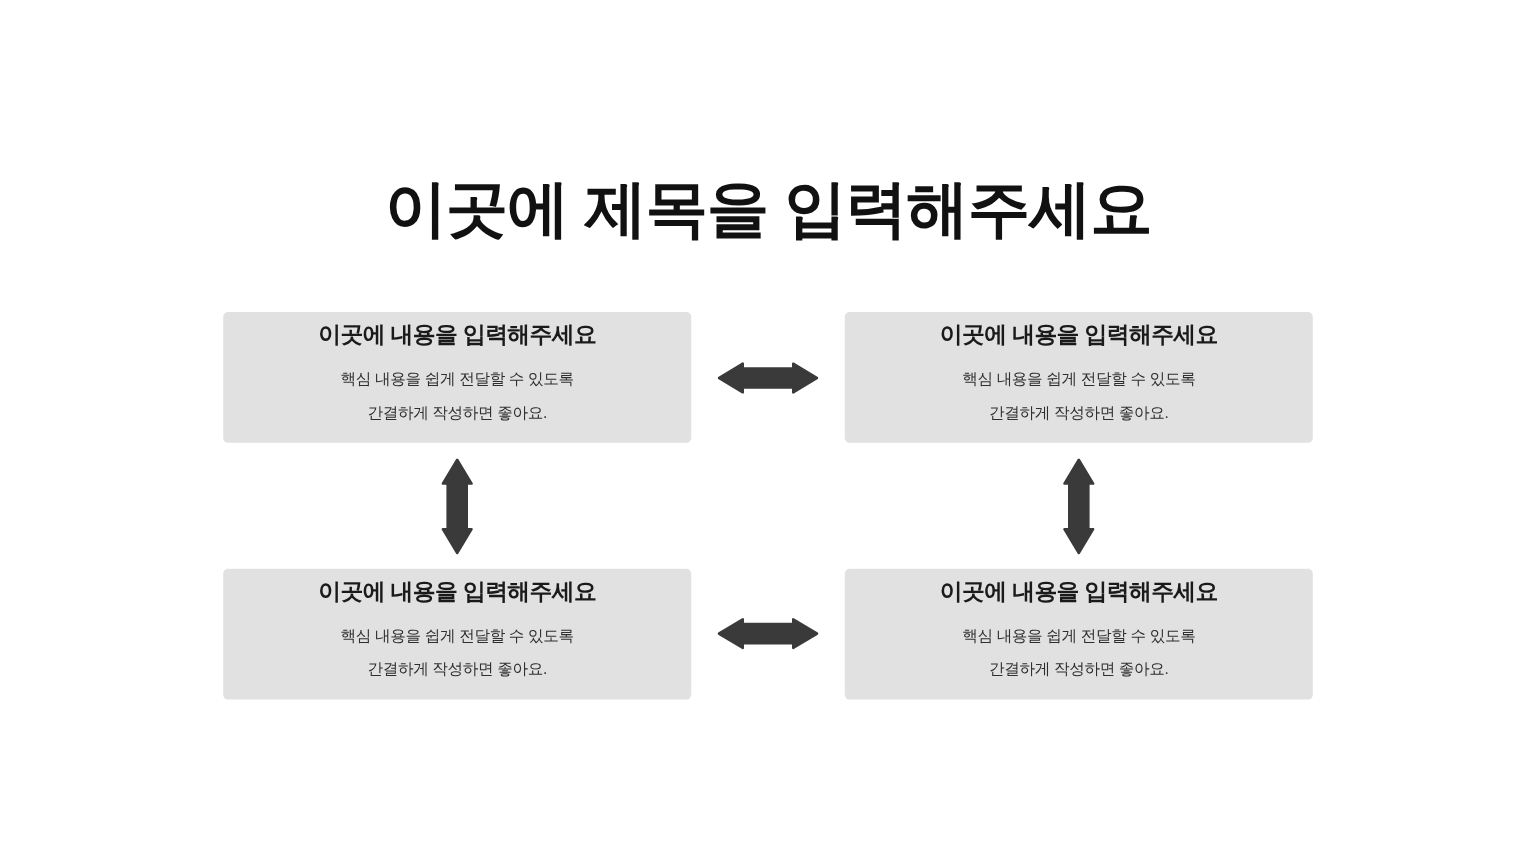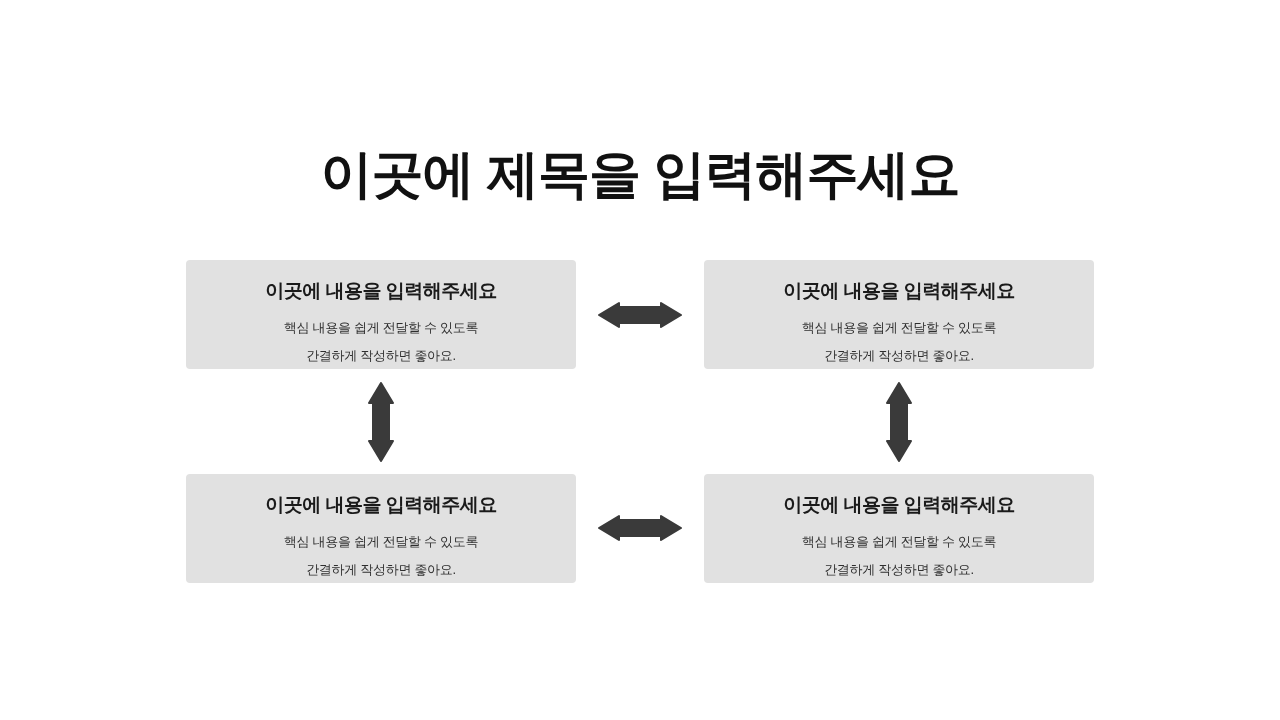--- a/index.html
+++ b/index.html
@@ -34,21 +34,21 @@
     color: var(--title-text);
   }
 
   .content-box {
     position: absolute;
     width: 390px;
     height: 109px;
     background: var(--box-fill);
     border-radius: 4px;
     text-align: center;
-    padding-top: 18px;
+    padding-top: 6px;
   }
   .content-box .box-heading {
     font-size: 19px;
     font-weight: 700;
     letter-spacing: -0.5px;
     color: var(--heading-text);
     margin-bottom: 10px;
   }
   .content-box .box-body {
     font-size: 13px;

